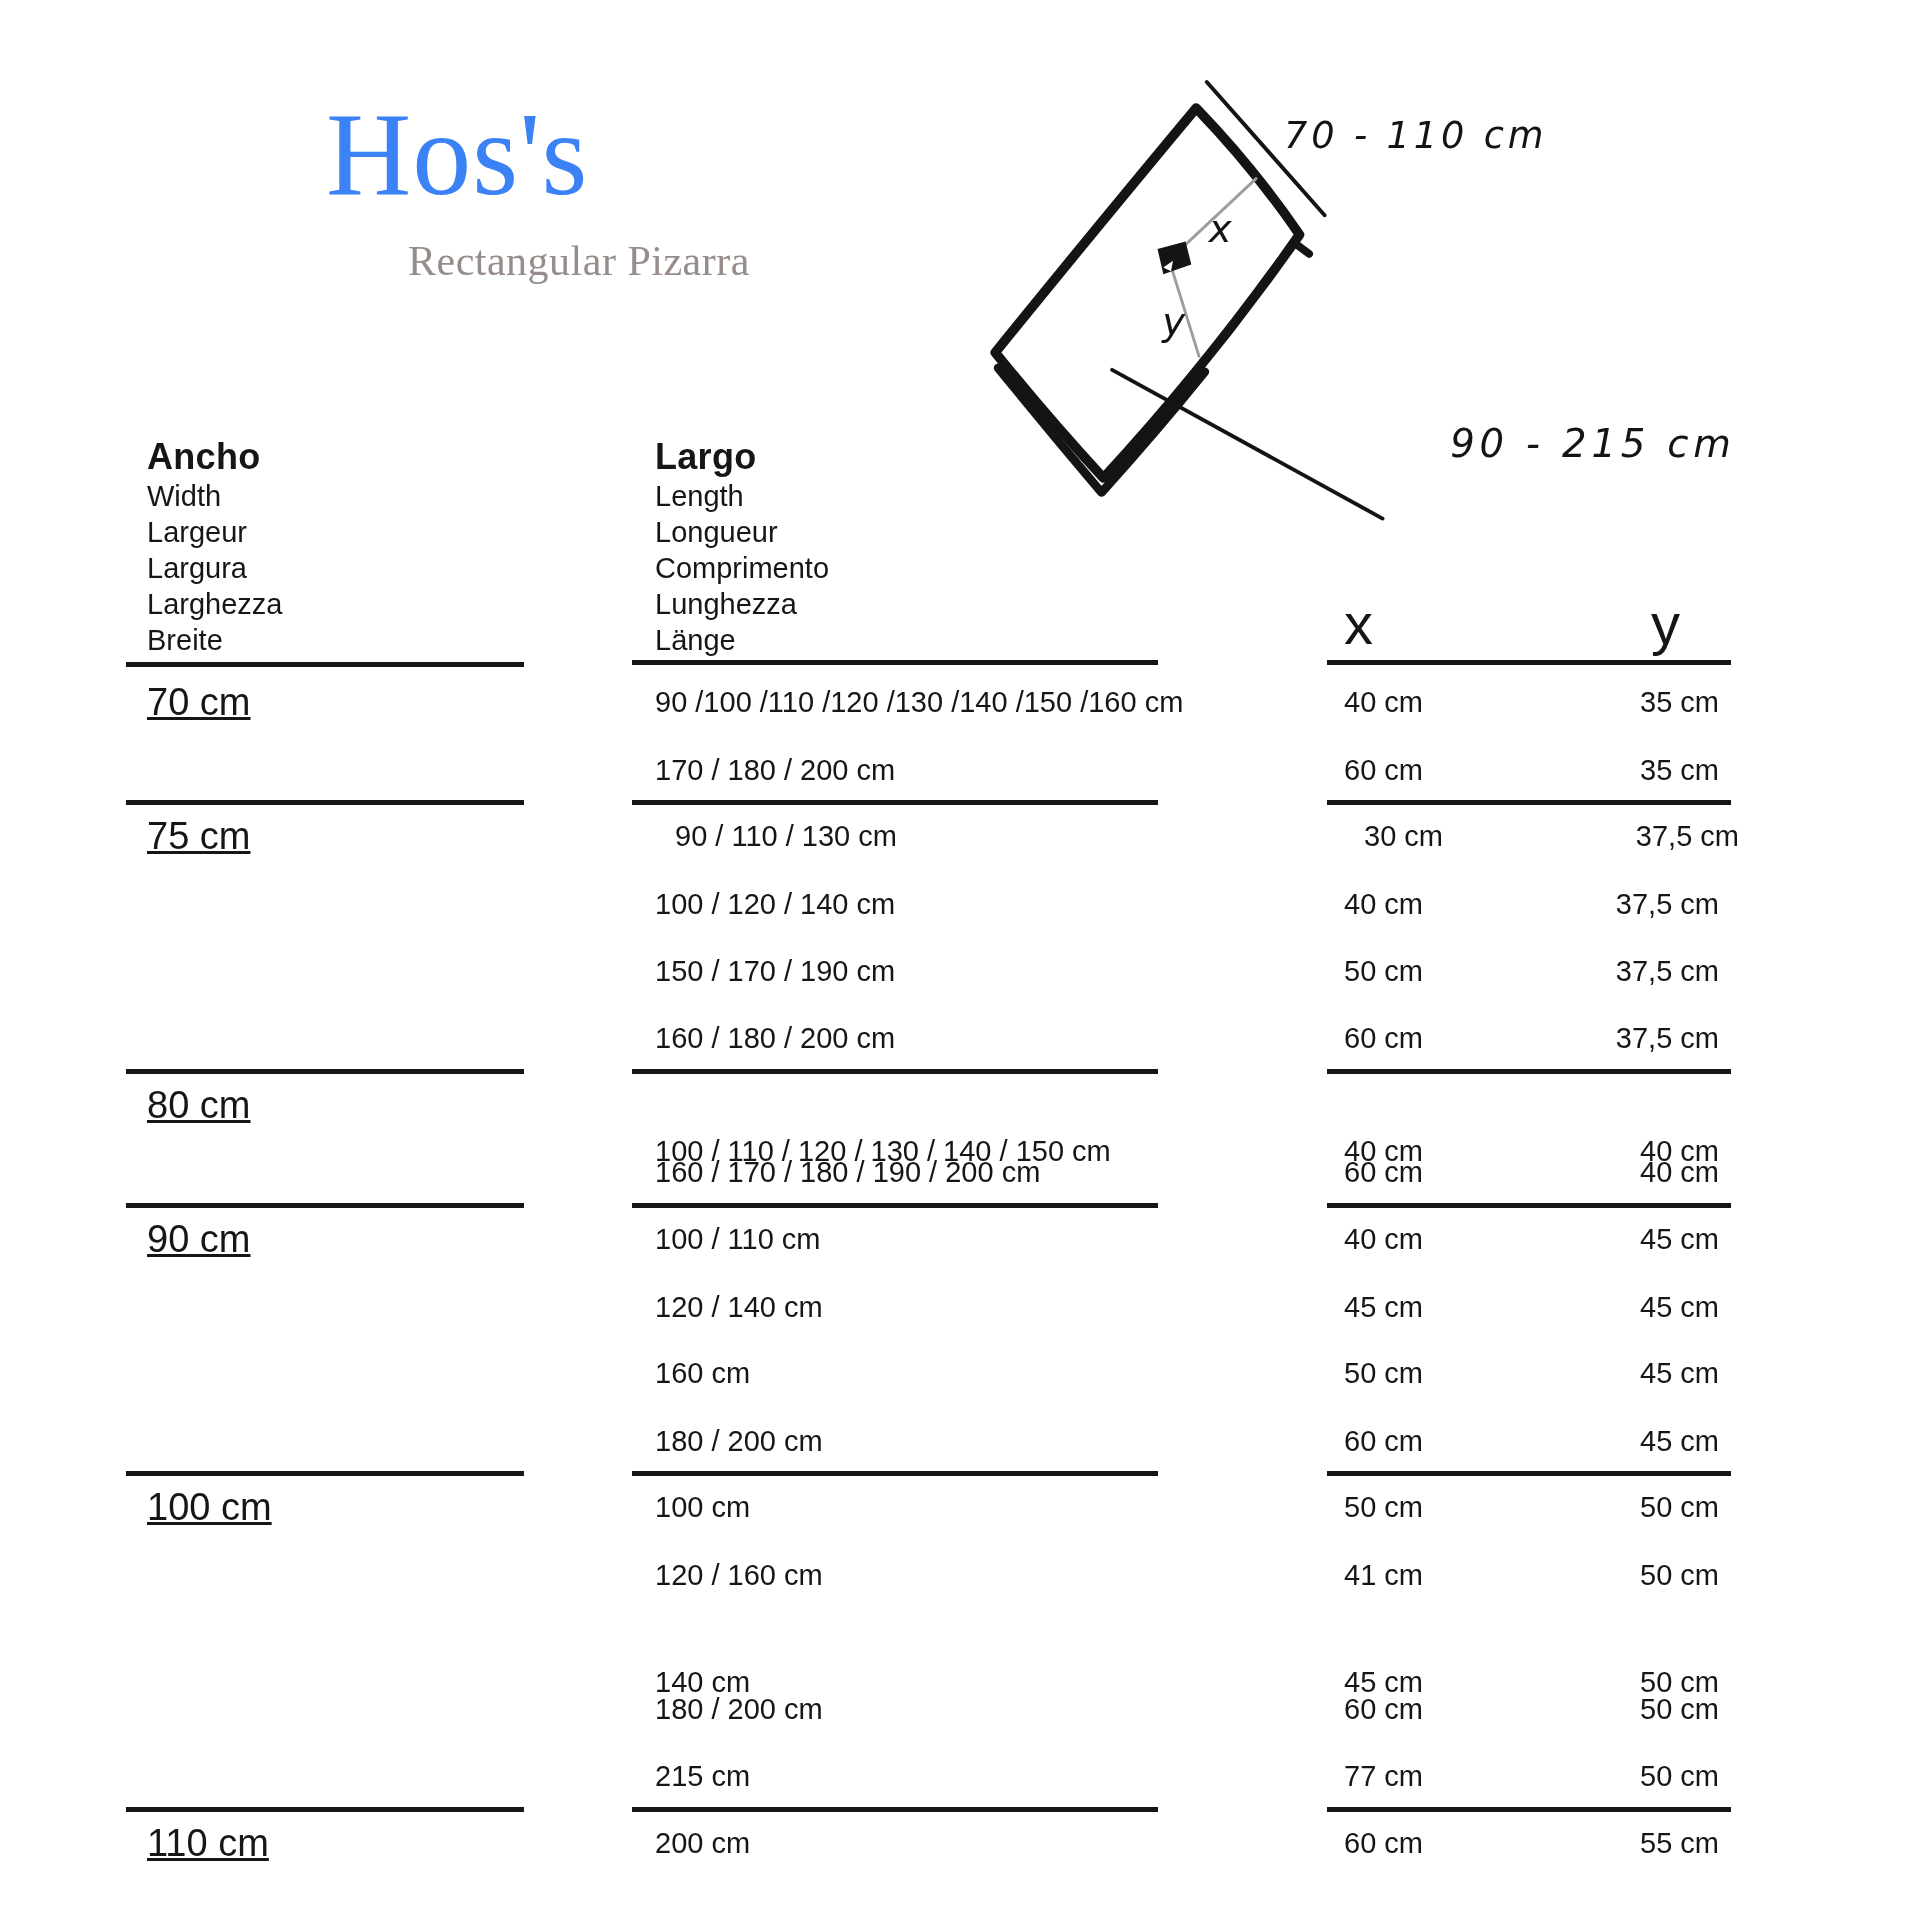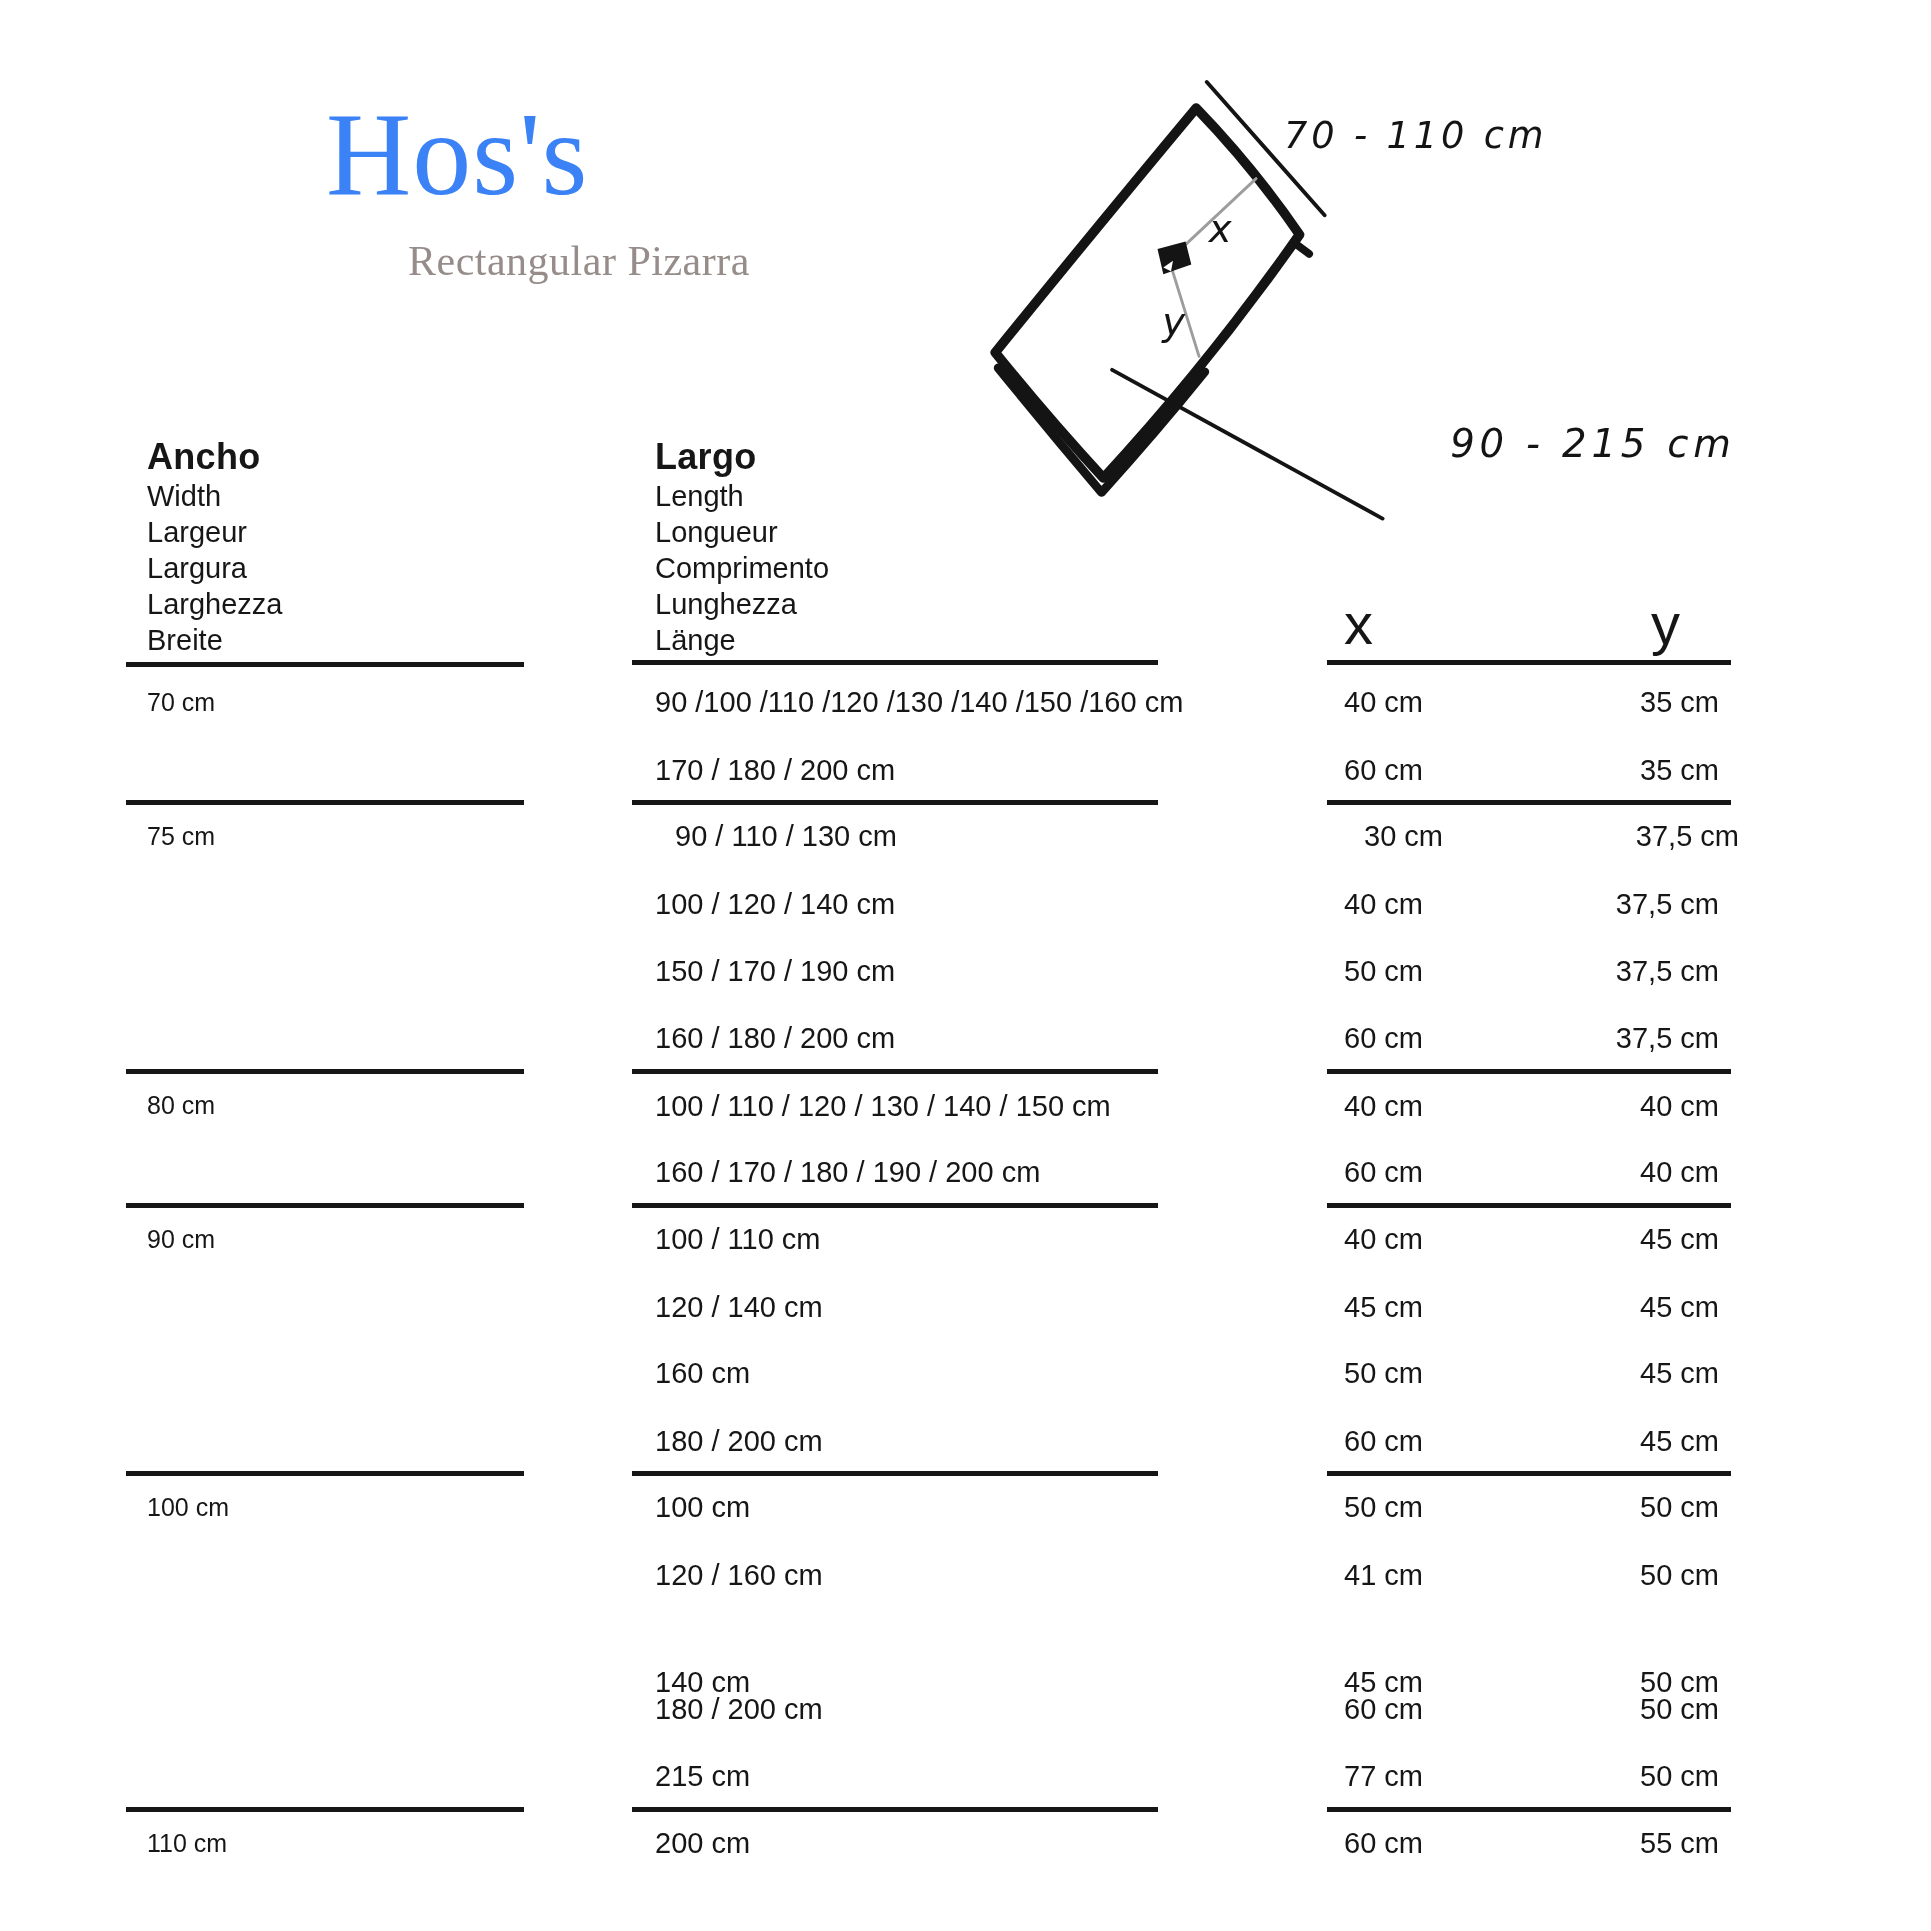--- a/index.html
+++ b/index.html
@@ -23,21 +23,21 @@
   .ancho-header{left:147px;}
   .largo-header{left:655px;}
   .xy-header{position:absolute;top:589px;left:0;width:1931px;font-size:58px;line-height:70px;}
   .xy-header .xh{position:absolute;left:1344px;}
   .xy-header .yh{position:absolute;left:1651px;}
 
   
   .rule{position:absolute;height:4.8px;background:#161616;}
 
   
-  .ancho-label{position:absolute;left:147px;height:68px;line-height:68px;font-size:25px;white-space:nowrap;}
+  .ancho-label{position:absolute;left:147px;height:68px;line-height:68px;font-size:38px;white-space:nowrap;text-decoration:underline;}
   .row{position:absolute;left:0;width:1931px;height:68px;line-height:68px;font-size:29px;}
   .row .largo{position:absolute;left:655px;white-space:nowrap;}
   .row .xval{position:absolute;left:1344px;white-space:nowrap;}
   .row .yval{position:absolute;left:1429px;width:290px;text-align:right;white-space:nowrap;}
 </style>
 </head>
 <body>
 
 <div class="page">
 
@@ -141,21 +141,21 @@
     <span class="largo">150 / 170 / 190 cm</span>
     <span class="xval">50 cm</span>
     <span class="yval">37,5 cm</span>
   </div>
   <div class="row" style="top:1004px;padding-left:21px;">
     <span class="largo">160 / 180 / 200 cm</span>
     <span class="xval">60 cm</span>
     <span class="yval">37,5 cm</span>
   </div>
 
-  <div class="row" style="top:1072px;">
+  <div class="row" style="top:1117px;">
     <span class="largo">100 / 110 / 120 / 130 / 140 / 150 cm</span>
     <span class="xval">40 cm</span>
     <span class="yval">40 cm</span>
   </div>
   <div class="row" style="top:1138px;">
     <span class="largo">160 / 170 / 180 / 190 / 200 cm</span>
     <span class="xval">60 cm</span>
     <span class="yval">40 cm</span>
   </div>
 

